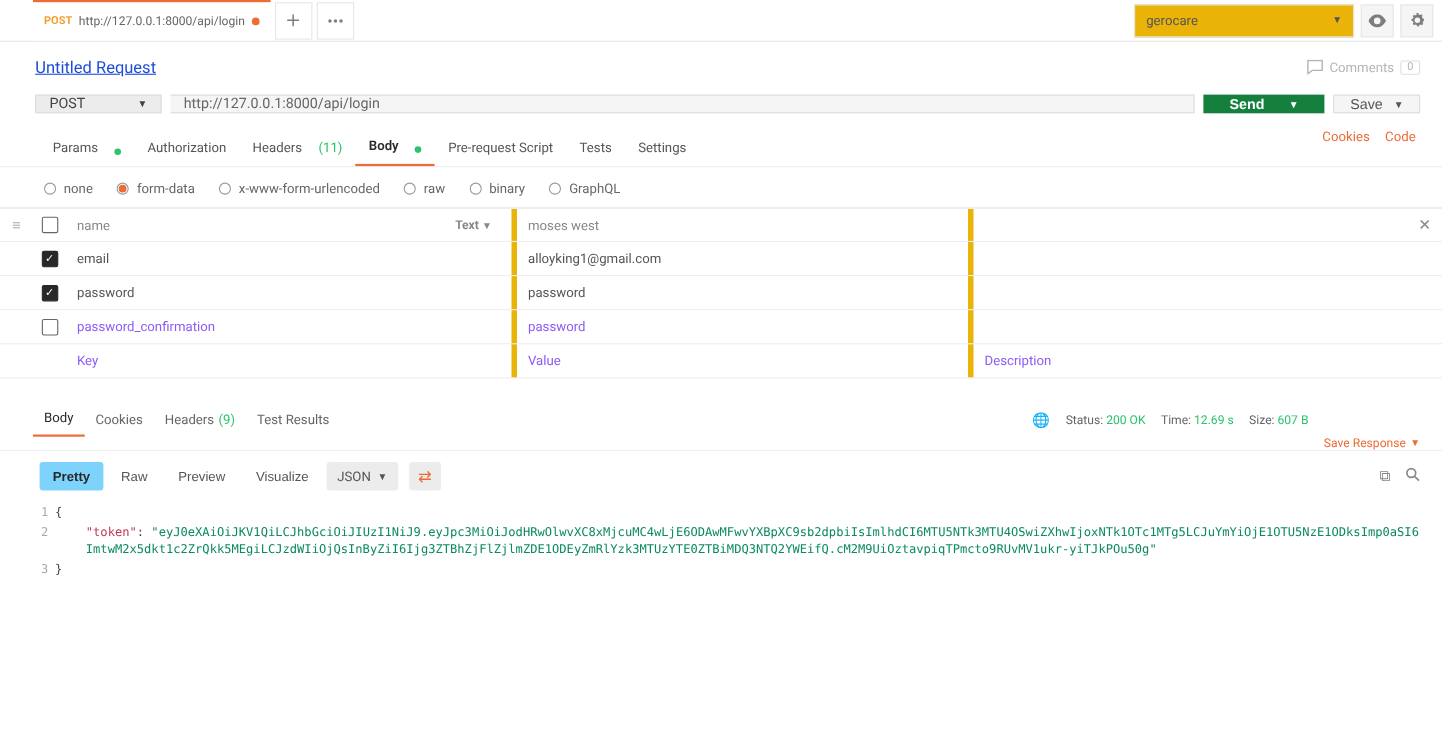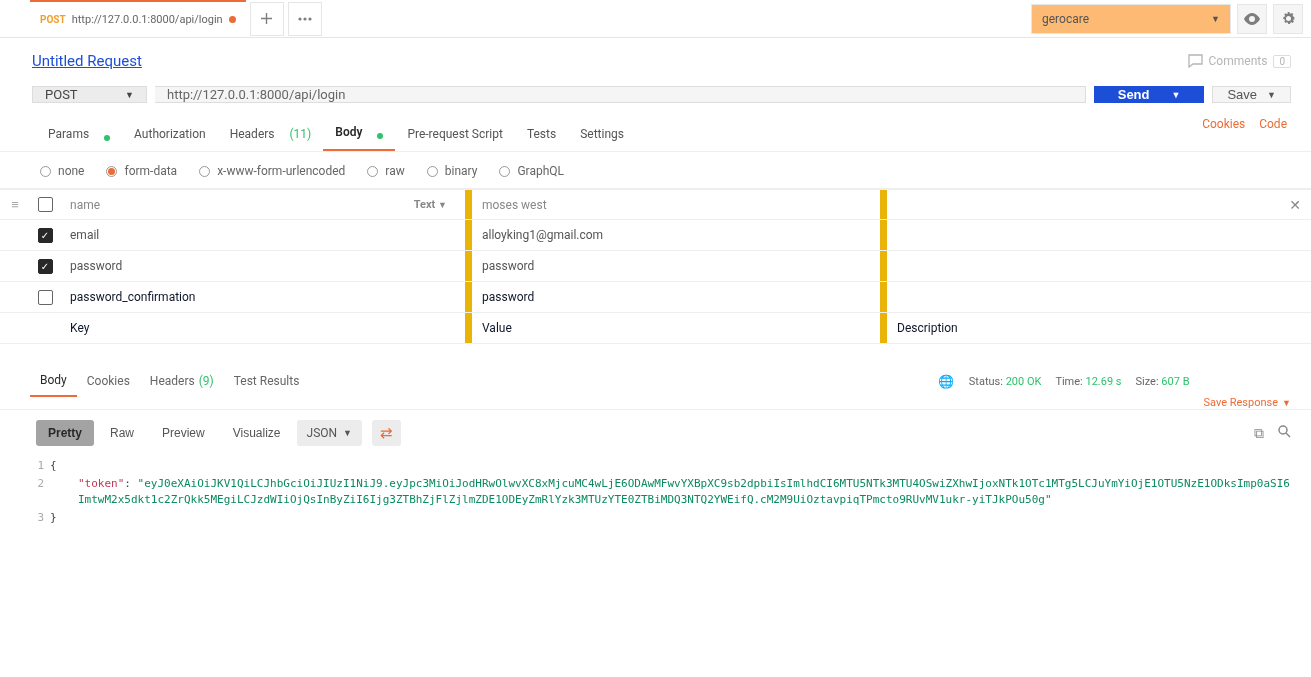--- a/index.html
+++ b/index.html
@@ -5,68 +5,68 @@
 * { box-sizing: border-box; margin: 0; padding: 0; }
 body { font-family: -apple-system, BlinkMacSystemFont, "Segoe UI", Roboto, Arial, sans-serif; font-size: 12px; color: #282828; background: #fff; width: 1311px; height: 677px; overflow: hidden; }
 .topbar { display: flex; height: 38px; border-bottom: 1px solid #e6e6e6; align-items: center; }
 .tabs { display: flex; align-items: center; height: 100%; padding-left: 30px; }
 .tab { display: flex; align-items: center; padding: 0 10px; height: 100%; border-top: 2px solid #ed6b35; background: #fff; cursor: pointer; gap: 6px; }
 .tab .method { color: #f0a02f; font-weight: 700; font-size: 10px; }
 .tab .url { color: #666; font-size: 11px; }
 .tab .dot { width: 7px; height: 7px; background: #ed6b35; border-radius: 50%; }
 .tab-add, .tab-more { width: 34px; height: 34px; display: flex; align-items: center; justify-content: center; border: 1px solid #e6e6e6; color: #7e7e7e; cursor: pointer; margin-left: 4px; background: #fff; }
 .top-right { margin-left: auto; display: flex; align-items: center; gap: 6px; padding-right: 8px; }
-.env-select { display: flex; align-items: center; justify-content: space-between; border: 1px solid #e6e6e6; background: #fdba74; padding: 0 10px; height: 30px; width: 200px; color: #555; cursor: pointer; }
+.env-select { display: flex; align-items: center; justify-content: space-between; border: 1px solid #e6e6e6; background: #eab308; padding: 0 10px; height: 30px; width: 200px; color: #555; cursor: pointer; }
 .icon-btn { width: 30px; height: 30px; display: flex; align-items: center; justify-content: center; border: 1px solid #e6e6e6; background: #f5f5f5; color: #7e7e7e; cursor: pointer; }
 .header-row { display: flex; align-items: center; padding: 14px 20px 10px 32px; }
 .req-title { color: #1d4ed8; font-size: 15px; text-decoration: underline; }
 .comments { margin-left: auto; display: flex; align-items: center; gap: 6px; color: #b5b5b5; font-size: 12px; }
 .comments .badge { border: 1px solid #ddd; padding: 0 5px; border-radius: 2px; font-size: 10px; }
 .req-row { display: flex; padding: 6px 20px 10px 32px; gap: 8px; align-items: stretch; }
 .method-select { display: flex; align-items: center; justify-content: space-between; background: #ececec; border: 1px solid #ddd; padding: 0 12px; width: 115px; color: #444; cursor: pointer; font-size: 13px; }
 .url-input { flex: 1; background: #f5f5f5; border: 1px solid #ddd; border-left: none; padding: 0 12px; font-size: 13px; color: #666; display: flex; align-items: center; }
-.send-btn { background: #1d4ed8; color: #fff; border: none; padding: 0 24px; font-size: 13px; font-weight: 600; cursor: pointer; display: flex; align-items: center; gap: 18px; }
+.send-btn { background: #15803d; color: #fff; border: none; padding: 0 24px; font-size: 13px; font-weight: 600; cursor: pointer; display: flex; align-items: center; gap: 18px; }
 .send-btn .caret { margin-left: 4px; }
 .save-btn { background: #f5f5f5; border: 1px solid #ddd; color: #555; padding: 0 14px; font-size: 13px; cursor: pointer; display: flex; align-items: center; gap: 10px; }
 .req-tabs { display: flex; padding: 4px 20px 0 36px; border-bottom: 1px solid #eee; position: relative; }
 .req-tab { padding: 8px 12px 10px; color: #555; cursor: pointer; display: flex; align-items: flex-end; gap: 15px; font-size: 12px; }
 .req-tab.active { border-bottom: 2px solid #ed6b35; color: #282828; font-weight: 600; }
 .green-dot { width: 6px; height: 6px; background: #2cc36b; border-radius: 50%; display: inline-block; }
 .count-green { color: #2cc36b; }
 .links-right { margin-left: auto; display: flex; gap: 14px; padding-right: 4px; }
 .links-right span { color: #ed6b35; cursor: pointer; }
 .body-types { display: flex; gap: 22px; padding: 12px 20px 10px 40px; align-items: center; }
 .radio { display: flex; align-items: center; gap: 7px; color: #666; cursor: pointer; }
 .radio .circle { width: 11px; height: 11px; border: 1px solid #999; border-radius: 50%; display: inline-block; position: relative; }
 .radio .circle.filled::after { content: ''; position: absolute; width: 7px; height: 7px; background: #ed6b35; border-radius: 50%; top: 1px; left: 1px; }
 .form-table { border-top: 1px solid #eee; }
 .form-row { display: flex; border-bottom: 1px solid #eee; align-items: center; height: 31px; position: relative; }
 .handle { width: 30px; display: flex; align-items: center; justify-content: center; color: #aaa; font-size: 13px; }
 .chk { width: 30px; display: flex; align-items: center; justify-content: center; }
 .chkbox { width: 15px; height: 15px; border: 1px solid #666; border-radius: 2px; display: flex; align-items: center; justify-content: center; cursor: pointer; }
 .chkbox.checked { background: #282828; border-color: #282828; color: #fff; font-size: 10px; }
-.cell { padding: 0 10px; color: #555; font-size: 12px; border-left: 7px solid #eab308; height: 100%; display: flex; align-items: center; }
+.cell { padding: 0 10px; color: #555; font-size: 12px; border-left: 5px solid #eab308; height: 100%; display: flex; align-items: center; }
 .cell.key { width: 405px; border-left: none; }
 .cell.val { width: 415px; }
 .cell.desc { flex: 1; }
 .form-head { display: flex; border-bottom: 1px solid #eee; align-items: center; height: 31px; color: #888; border-top: 1px solid #eee; }
 .form-head .cell { color: #888; }
 .type-dd { margin-left: auto; margin-right: 8px; color: #888; cursor: pointer; font-size: 11px; font-weight: bold; }
 .close-x { position: absolute; right: 10px; color: #888; font-size: 14px; cursor: pointer; }
-.placeholder { color: #0f172a; }
+.placeholder { color: #8b5cf6; }
 .resp-tabs { display: flex; padding: 10px 20px 0 30px; border-bottom: 1px solid #eee; align-items: center; }
 .resp-tab { padding: 6px 10px 8px; color: #666; cursor: pointer; font-size: 12px; display: flex; gap: 4px; }
 .resp-tab.active { border-bottom: 2px solid #ed6b35; color: #282828; }
 .resp-right { margin-left: auto; display: flex; align-items: center; gap: 14px; font-size: 11px; color: #666; }
 .globe { font-size: 13px; color: #888; }
 .status-ok { color: #2cc36b; }
 .save-resp { color: #ed6b35; cursor: pointer; display: flex; align-items: center; gap: 4px; margin-top: 42px; }
 .view-controls { display: flex; padding: 10px 20px 8px 36px; gap: 4px; align-items: center; }
 .vc-btn { padding: 6px 12px; border: none; background: transparent; color: #555; cursor: pointer; font-size: 12px; border-radius: 3px; }
-.vc-btn.active { background: #a3a3a3; color: #282828; font-weight: 600; }
+.vc-btn.active { background: #7dd3fc; color: #282828; font-weight: 600; }
 .vc-dd { background: #ececec; padding: 6px 10px; color: #555; cursor: pointer; display: flex; align-items: center; gap: 6px; border-radius: 3px; font-size: 12px; }
 .wrap-btn { background: #ececec; padding: 4px 8px; color: #ed6b35; cursor: pointer; border-radius: 3px; margin-left: 6px; font-size: 15px; }
 .vc-right { margin-left: auto; display: flex; gap: 14px; color: #888; font-size: 14px; }
 .json-view { padding: 4px 20px 4px 50px; font-family: "Consolas", monospace; font-size: 11px; line-height: 1.5; position: relative; }
 .lnum { position: absolute; left: -26px; color: #aaa; width: 20px; text-align: right; }
 .jrow { position: relative; margin-bottom: 1px; }
 .jpunc { color: #444; }
 .jkey { color: #c13850; }
 .jstr { color: #0b8a5f; }
 .indent1 { padding-left: 28px; }

